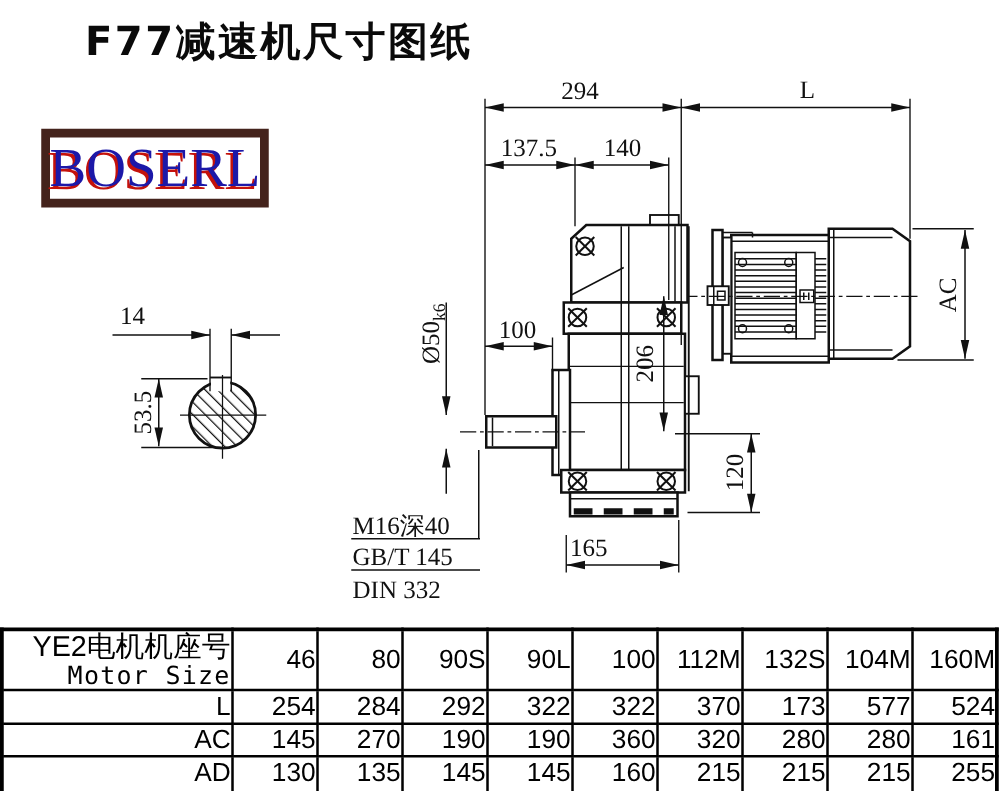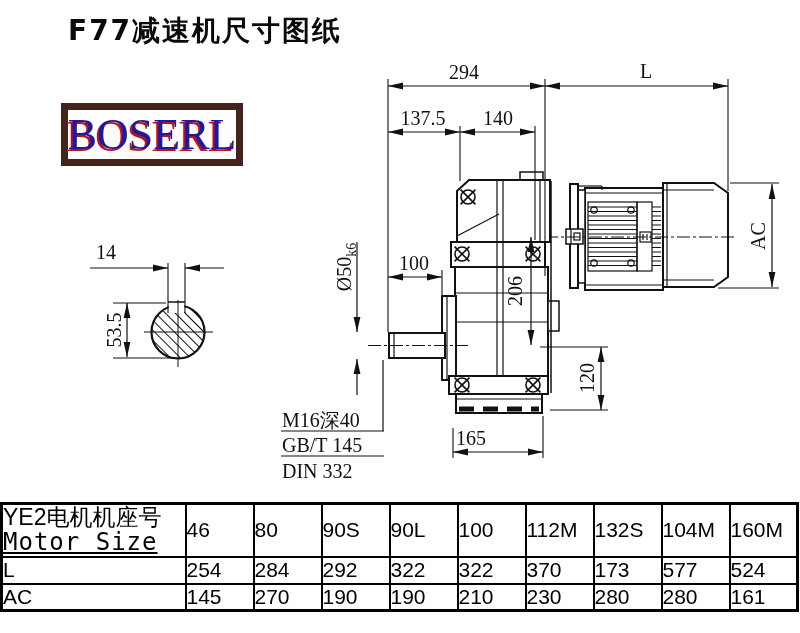--- a/index.html
+++ b/index.html
@@ -1,38 +1,38 @@
 <!DOCTYPE html>
 <html><head>
 <meta charset="utf-8">
 <style>
   html,body{margin:0;padding:0;background:#fff;}
   #stage{position:relative;width:800px;height:633px;background:#fff;overflow:hidden;
          font-family:"Liberation Sans",sans-serif;color:#111;}
   #page-title{position:absolute;left:68px;top:12px;font-family:"DejaVu Sans",sans-serif;
-              font-weight:bold;font-size:28px;letter-spacing:2px;color:#0a0a0a;white-space:nowrap;}
+              font-weight:bold;font-size:32px;letter-spacing:2px;color:#0a0a0a;white-space:nowrap;}
   #brand-logo{position:absolute;left:33px;top:103px;width:168px;height:49px;
-              border:7px solid #44231c;background:#fff;display:flex;align-items:center;justify-content:center;margin-left:28px;}
+              border:7px solid #44231c;background:#fff;display:flex;align-items:center;justify-content:center;}
   #brand-logo span{font-family:"Liberation Serif","DejaVu Serif",serif;font-size:44px;line-height:1;
                    color:#1c18a8;text-shadow:-2px 2px 0 #c4110b;letter-spacing:0px;}
   svg#draw{position:absolute;left:0;top:0;}
   svg#draw text{font-family:"Liberation Serif","DejaVu Serif",serif;font-size:20px;fill:#111;}
   .out{stroke:#111;stroke-width:2;fill:#fff;}
   .out15{stroke:#111;stroke-width:1.5;fill:#fff;}
   .thin{stroke:#111;stroke-width:1.2;fill:none;}
   .hair{stroke:#111;stroke-width:1;fill:none;}
   .dim{stroke:#111;stroke-width:1.2;fill:none;}
   .ext{stroke:#111;stroke-width:1.1;fill:none;}
   .cl{stroke:#111;stroke-width:1;fill:none;stroke-dasharray:13 3 3 3;}
   table#spec{position:absolute;left:0;top:502px;width:798px;border-collapse:collapse;
              table-layout:fixed;border:3px solid #000;background:#fff;}
-  table#spec td,table#spec th{border:2px solid #000;text-align:left;vertical-align:middle;
+  table#spec td,table#spec th{border:2px solid #000;text-align:right;vertical-align:middle;
              padding:0;font-weight:normal;font-size:21px;color:#000;}
   .hdr-cn{font-size:23px;line-height:1.05;}
-  .hdr-en{font-family:"DejaVu Sans Mono",monospace;font-size:24px;letter-spacing:1px;line-height:1.1;text-decoration:underline;}
+  .hdr-en{font-family:"DejaVu Sans Mono",monospace;font-size:20px;letter-spacing:1px;line-height:1.1;}
   .rowlab{font-size:22px;}
 </style>
 </head>
 <body>
 
 <div id="stage">
 
   <svg id="draw" width="800" height="502" viewBox="0 0 800 502">
     <defs>
       <marker id="ae" orient="auto" markerUnits="userSpaceOnUse" markerWidth="20" markerHeight="10" viewBox="-18 -5 20 10" refX="0" refY="0">
@@ -246,22 +246,34 @@
       <td>173</td>
       <td>577</td>
       <td>524</td>
     </tr>
     <tr style="height:25px">
       <td class="rowlab">AC</td>
       <td>145</td>
       <td>270</td>
       <td>190</td>
       <td>190</td>
-      <td>210</td>
-      <td>230</td>
+      <td>360</td>
+      <td>320</td>
       <td>280</td>
       <td>280</td>
       <td>161</td>
     </tr>
+    <tr style="height:29px">
+      <td class="rowlab">AD</td>
+      <td>130</td>
+      <td>135</td>
+      <td>145</td>
+      <td>145</td>
+      <td>160</td>
+      <td>215</td>
+      <td>215</td>
+      <td>215</td>
+      <td>255</td>
+    </tr>
   </tbody>
     </table>
 
 </div>
 
 </body></html>

